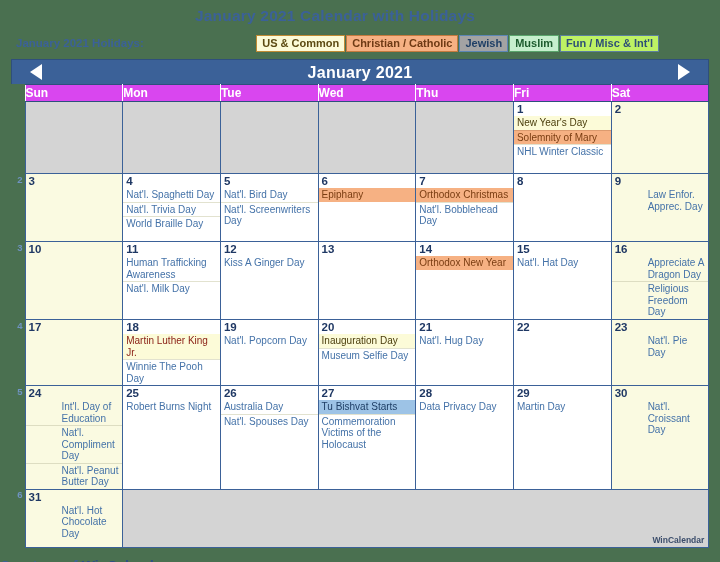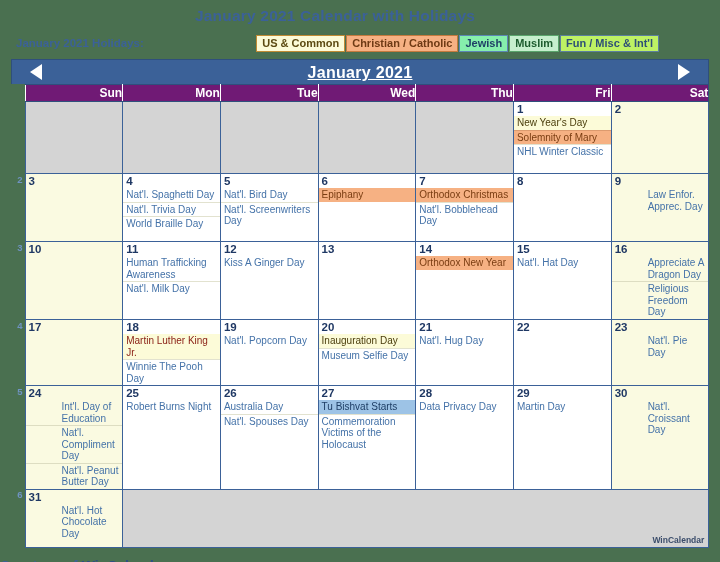--- a/index.html
+++ b/index.html
@@ -50,21 +50,21 @@
     font-size: 11px;
     font-weight: bold;
     line-height: 15px;
     padding: 0 5px;
     white-space: nowrap;
     margin-right: 1px;
   }
   .legend-badge:last-child { margin-right: 0; }
   .lg-us      { background: #fcfbd8; color: #5c4a12; border-color: #c08b34; }
   .lg-chr     { background: #f6b183; color: #6e3a14; border-color: #c47a3e; }
-  .lg-jew     { background: #86efac; color: #1f3f66; border-color: #5c86b5; }
+  .lg-jew     { background: #a3a3a3; color: #1f3f66; border-color: #5c86b5; }
   .lg-mus     { background: #c6efcd; color: #1d5c2e; border-color: #5aa56c; }
   .lg-fun     { background: #bef264; color: #2e4f77; border-color: #5c7f9e; }
 
   
   .cal-wrap {
     position: relative;
     margin: 5px 11px 0 11px;
     width: 698px;
   }
 
@@ -82,21 +82,20 @@
     position: relative;
     border: 1px solid #2f4f7c;
     border-bottom: none;
   }
   .month-bar .month-text {
     text-align: center;
     font-size: 16px;
     font-weight: bold;
     line-height: 25px;
     letter-spacing: .3px;
-    text-decoration: underline;
   }
   .nav-arrow {
     position: absolute;
     top: 50%;
     transform: translateY(-50%);
     width: 0; height: 0;
     cursor: pointer;
   }
   .nav-prev {
     left: 18px;
@@ -106,26 +105,26 @@
   }
   .nav-next {
     right: 18px;
     border-top: 8px solid transparent;
     border-bottom: 8px solid transparent;
     border-left: 12px solid #ffffff;
   }
 
   
   thead th.dow {
-    background: #701a75;
+    background: #d946ef;
     color: #ffffff;
     font-size: 12px;
     font-weight: bold;
     height: 17px;
-    text-align: right;
+    text-align: left;
     border-left: 1px solid #ffffff;
     border-right: 1px solid #ffffff;
     border-top: 1px solid #2f4f7c;
     border-bottom: 1px solid #2f4f7c;
   }
   thead th.dow:first-of-type { border-left: 1px solid #2f4f7c; }
   thead th.dow:last-of-type  { border-right: 1px solid #2f4f7c; }
   thead th.wk-head {
     background: #4a7050;
     border: none;

